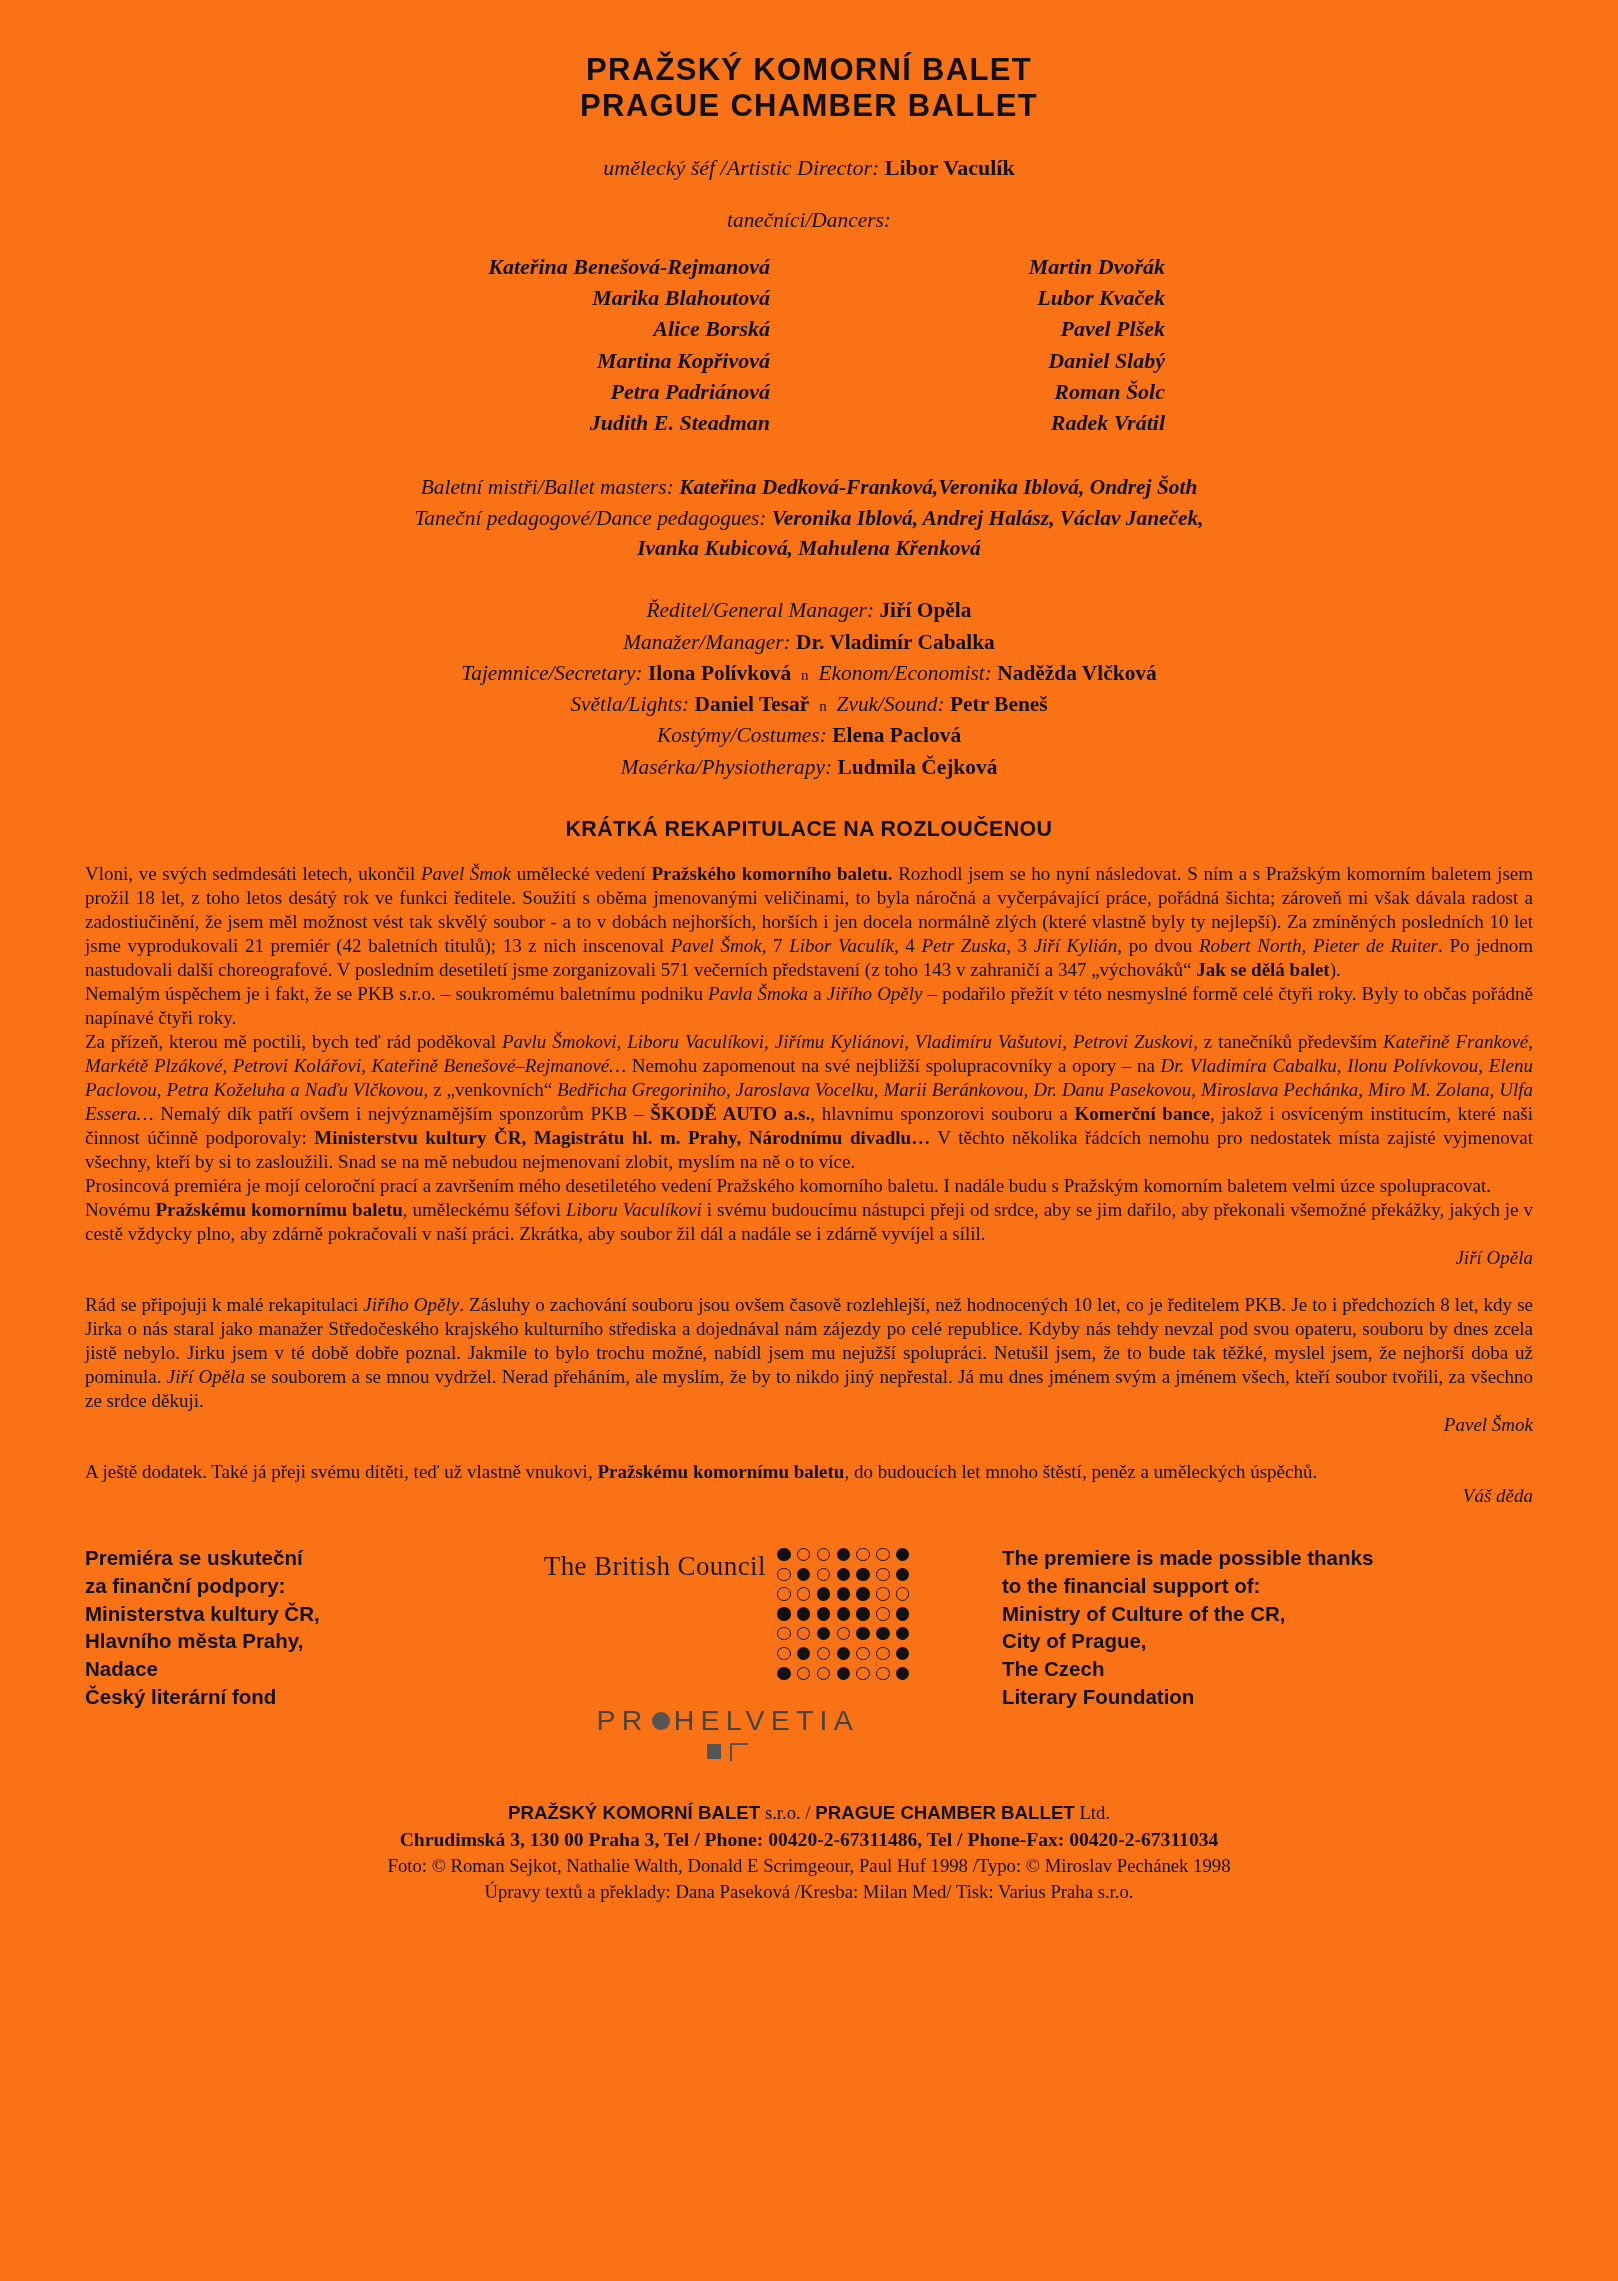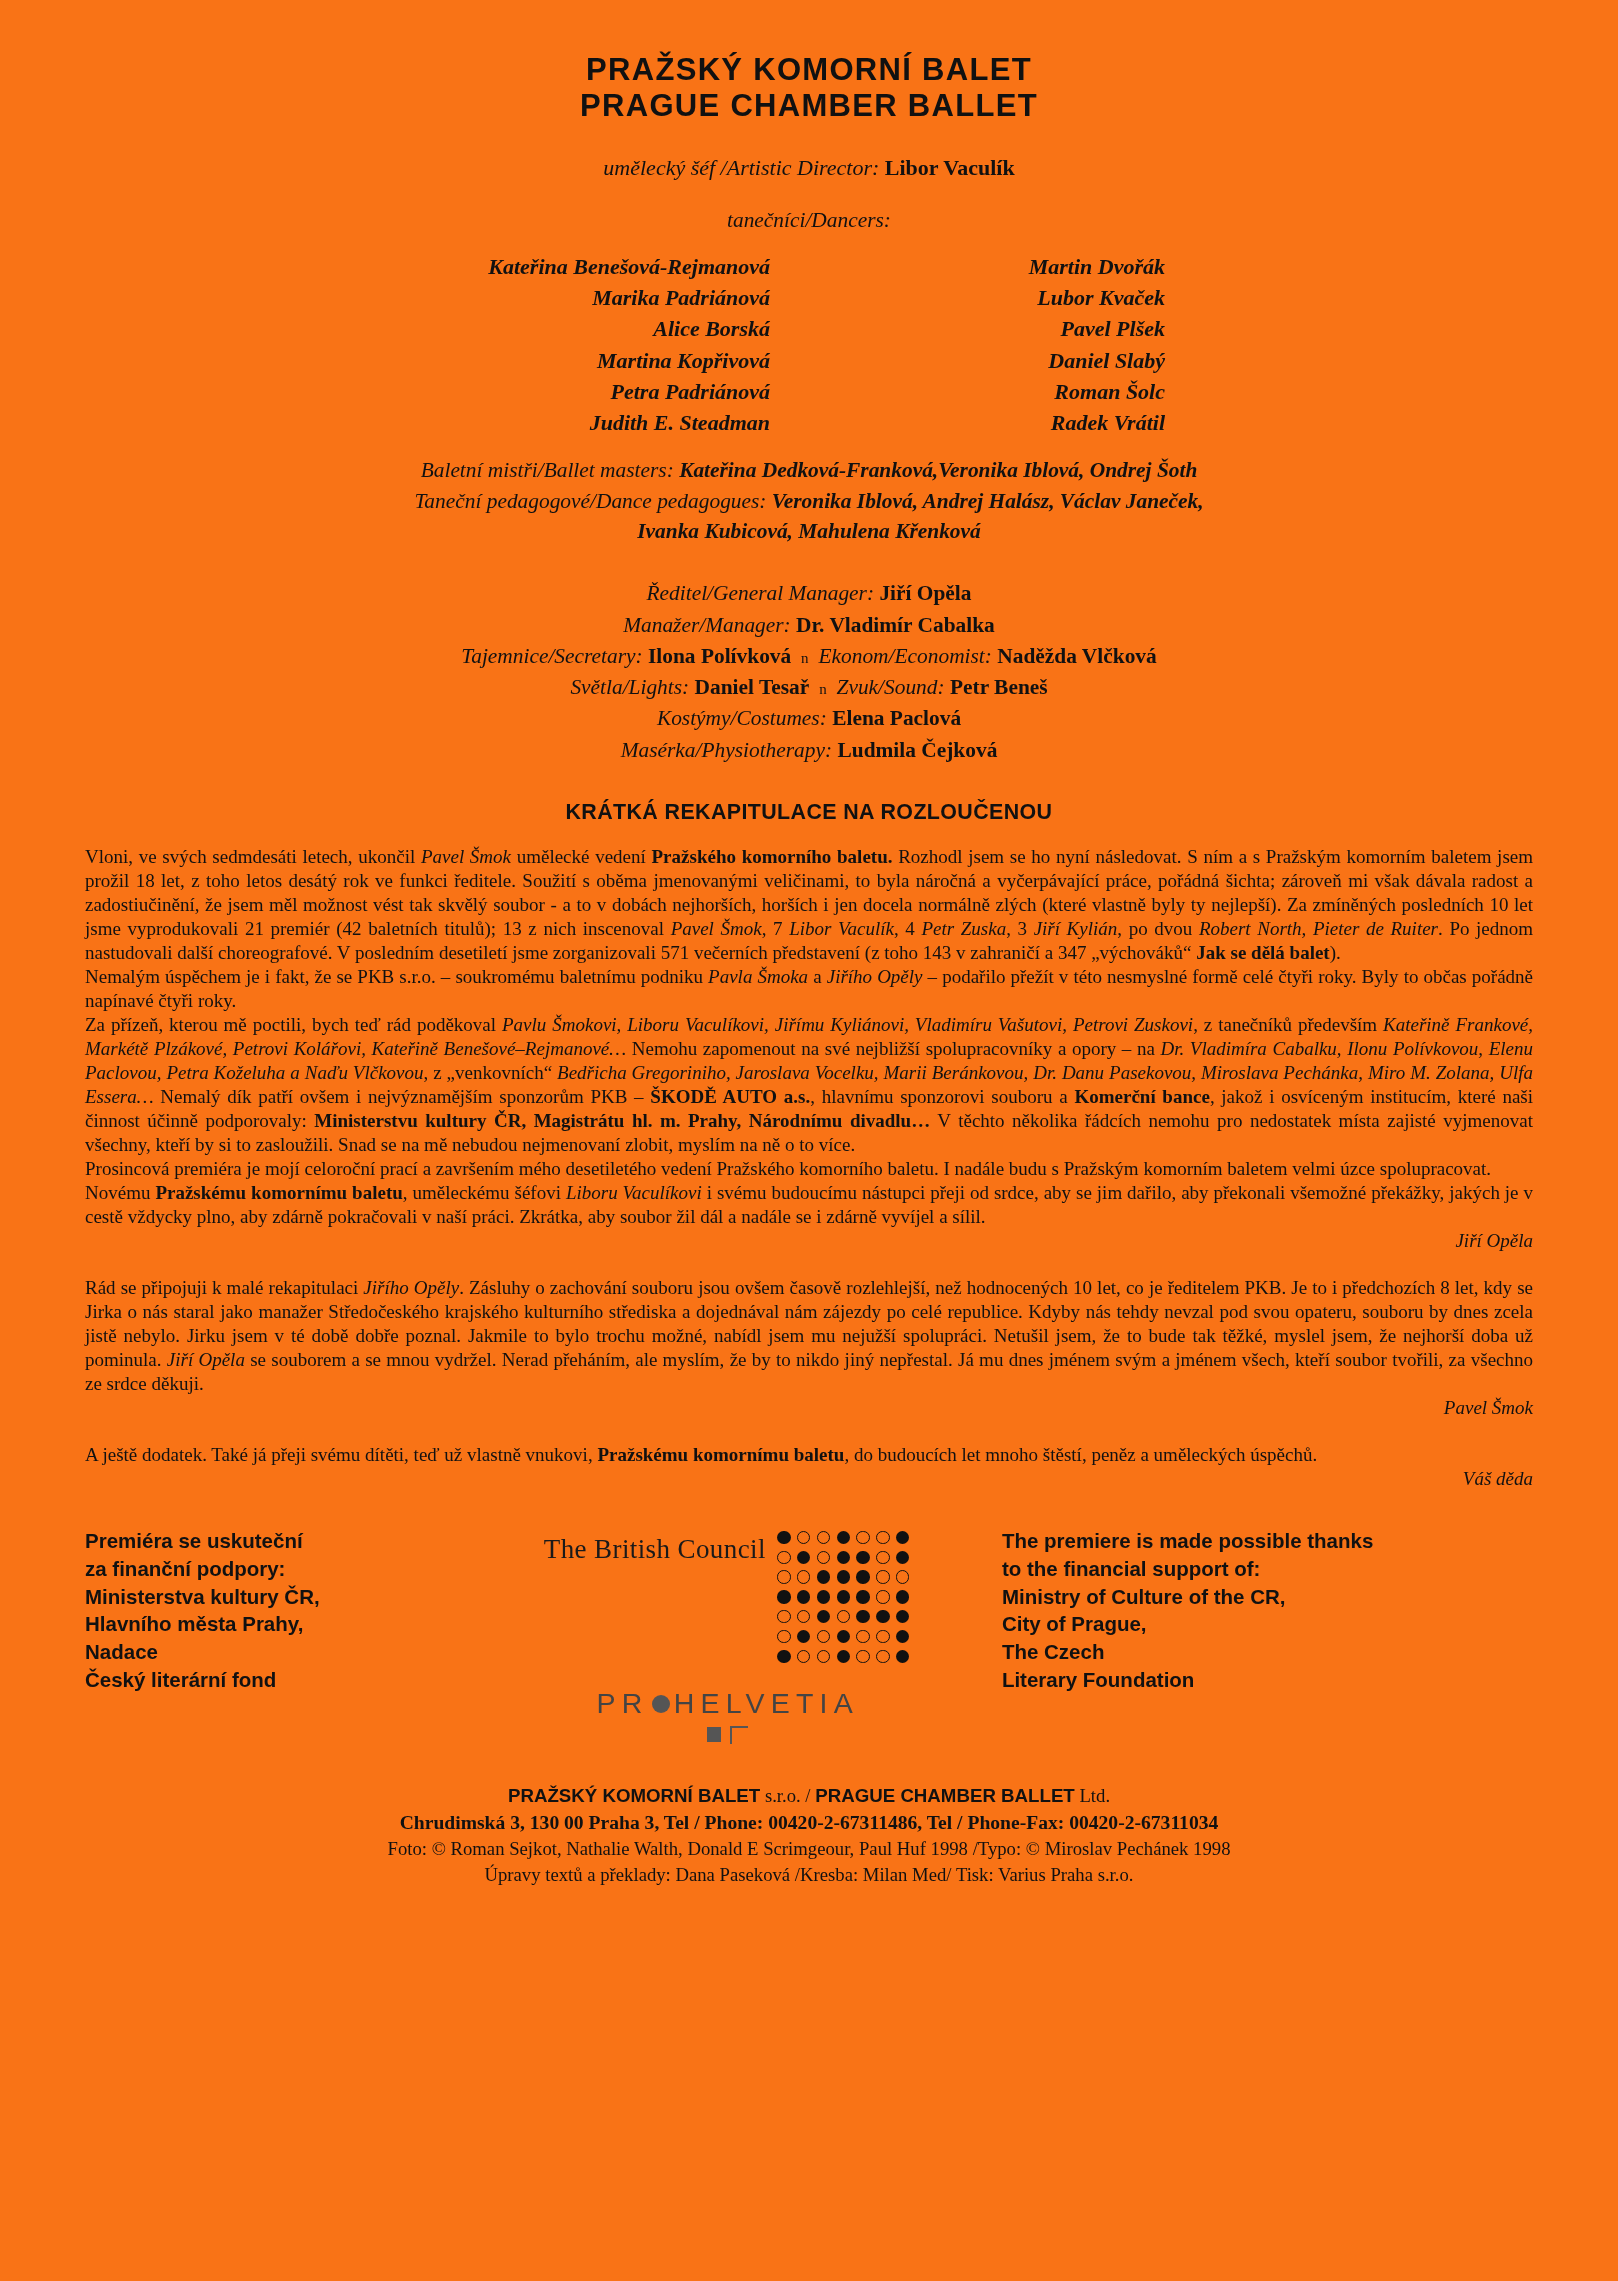--- a/index.html
+++ b/index.html
@@ -84,21 +84,21 @@
   }
   .dancers-col.right {
     width: 356px;
     text-align: right;
     padding-left: 39px;
     box-sizing: border-box;
   }
 
   .masters-block {
     text-align: center;
-    margin-top: 17px;
+    margin-top: 34px;
     font-size: 21.4px;
     line-height: 1.42;
   }
   .masters-block .it { font-style: italic; }
   .masters-block b { font-weight: bold; font-style: italic; }
 
   .staff-block {
     text-align: center;
     margin-top: 32px;
     font-size: 21.4px;
@@ -247,21 +247,21 @@
     <div class="director-line">
       <span>umělecký šéf /Artistic Director:</span>
       <b>Libor Vaculík</b>
     </div>
 
     <div class="dancers-label">tanečníci/Dancers:</div>
 
     <div class="dancers-grid">
       <div class="dancers-col left">
         <div>Kateřina Benešová-Rejmanová</div>
-        <div>Marika Padriánová</div>
+        <div>Marika Blahoutová</div>
         <div>Alice Borská</div>
         <div>Martina Kopřivová</div>
         <div>Petra Padriánová</div>
         <div>Judith E. Steadman</div>
       </div>
       <div class="dancers-col right">
         <div>Martin Dvořák</div>
         <div>Lubor Kvaček</div>
         <div>Pavel Plšek</div>
         <div>Daniel Slabý</div>

